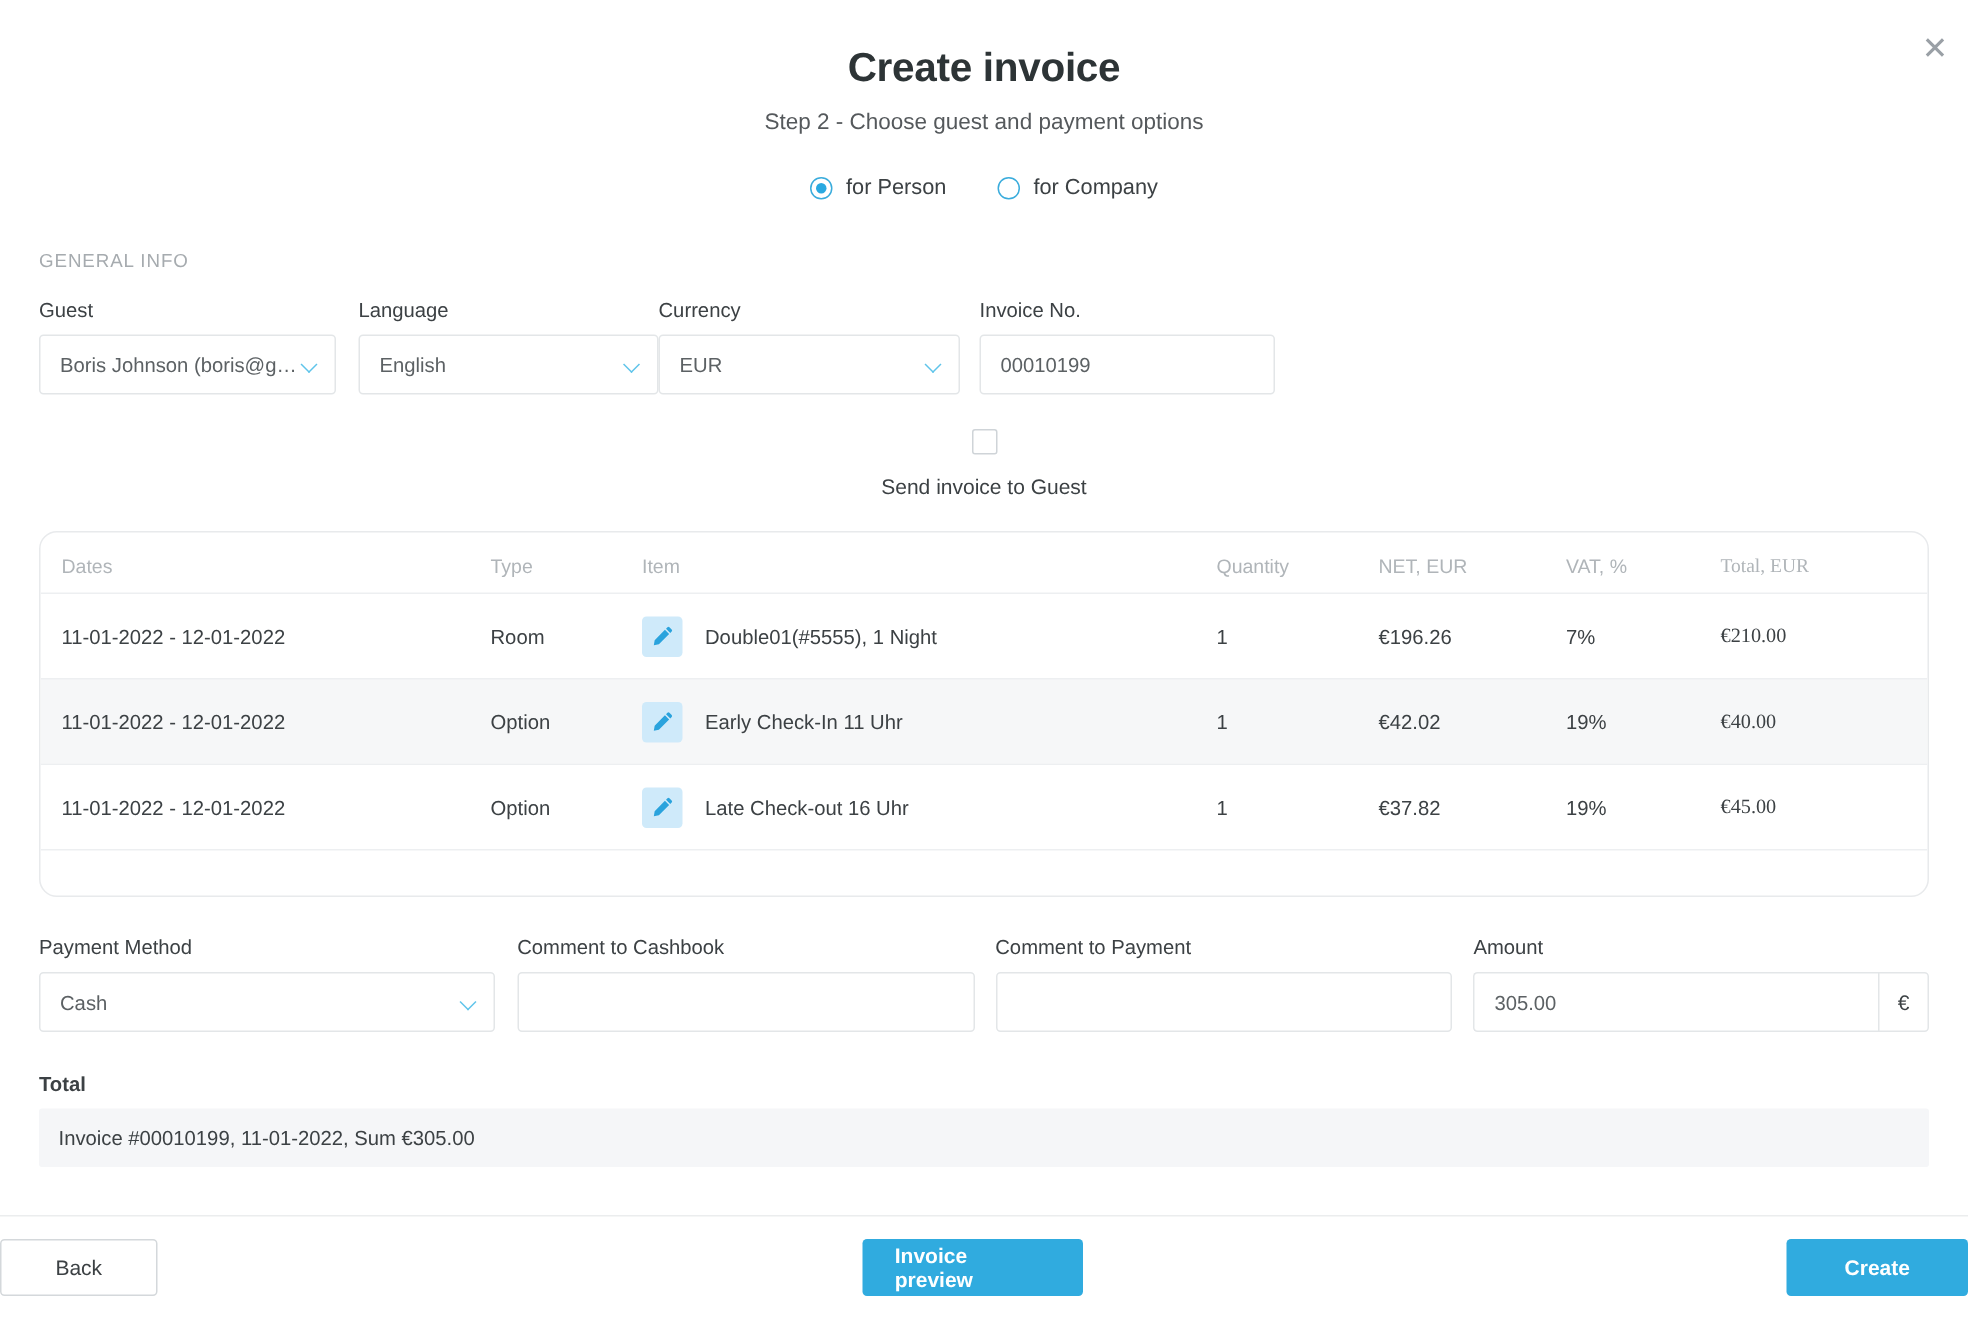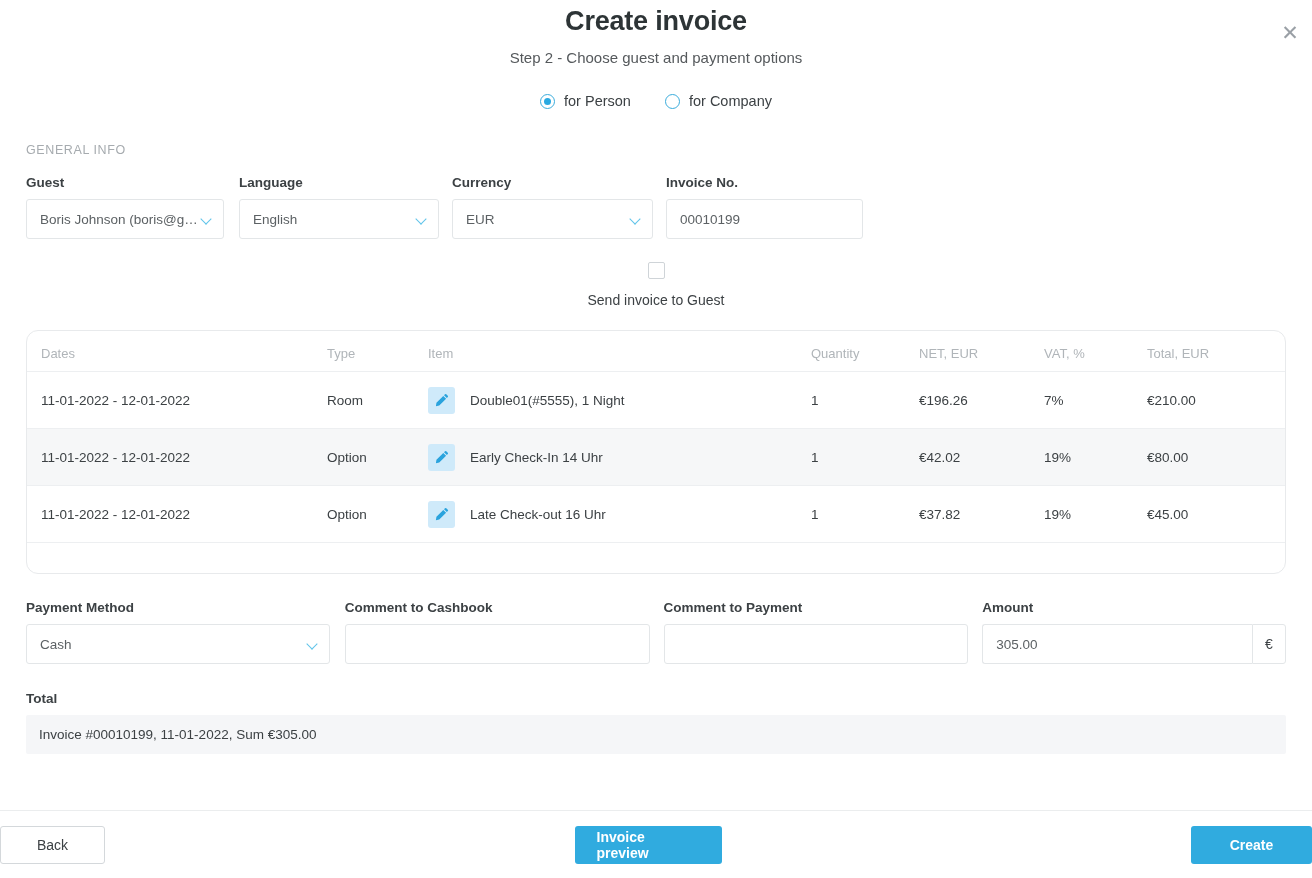--- a/index.html
+++ b/index.html
@@ -17,21 +17,21 @@
   
   .close-btn {
     position: absolute; top: 19px; right: 9px;
     width: 26px; height: 26px;
     display: flex; align-items: center; justify-content: center;
     color: #9aa0a6; font-size: 21px; line-height: 1;
     cursor: pointer; user-select: none;
   }
 
   
-  .hdr { padding-top: 6px; text-align: center; }
+  .hdr { padding-top: 30px; text-align: center; }
   .hdr-title {
     font-size: 27px; font-weight: bold; color: #2d3436;
     letter-spacing: -0.2px; margin: 0;
   }
   .hdr-sub {
     font-size: 15px; color: #55595c; margin-top: 12px;
   }
 
   
   .radio-row {
@@ -57,21 +57,21 @@
   .section-title {
     font-size: 12.5px; color: #a6abaf; letter-spacing: .6px;
     margin-top: 34px;
   }
 
   .fields {
     display: flex; margin-top: 18px; gap: 0;
   }
   .field { position: relative; }
   .field-lbl {
-    font-size: 13.5px; font-weight: bold; color: #3c4144;
+    font-size: 13.5px; font-weight: normal; color: #3c4144;
     margin-bottom: 9px; display: block;
   }
   .ctl {
     height: 40px; border: 1px solid #e3e6e8; border-radius: 3px;
     background: #fff; display: flex; align-items: center;
     padding: 0 13px; font-size: 13.5px; color: #5c6164;
     white-space: nowrap; overflow: hidden;
   }
   .ctl.select { padding-right: 30px; cursor: pointer; }
   .chev {
@@ -79,21 +79,21 @@
     width: 10px; height: 10px; pointer-events: none;
   }
   .chev::before {
     content: ""; position: absolute; left: 0; top: 0;
     width: 7px; height: 7px;
     border-right: 1.6px solid #5fc4ea; border-bottom: 1.6px solid #5fc4ea;
     transform: rotate(45deg);
   }
   .f-guest { width: 198px; }
   .f-lang  { width: 200px; margin-left: 15px; }
-  .f-curr  { width: 201px; margin-left: 13px; }
+  .f-curr  { width: 201px; }
   .f-inv   { width: 197px; margin-left: 13px; }
   .f-date  { width: 200px; margin-left: 14px; }
 
   
   .check-row {
     display: flex; align-items: center; gap: 13px;
     margin-top: 23px; cursor: pointer; flex-direction: column;
   }
   .check-box {
     width: 17px; height: 17px; border: 1px solid #cfd4d8;
@@ -117,21 +117,21 @@
     align-items: flex-end; padding-bottom: 10px;
   }
   .tr.alt { background: #f6f7f8; }
   .tr.pad { height: 31px; }
   .c-dates { width: 300px; padding-left: 14px; }
   .c-type  { width: 101px; }
   .c-item  { flex: 1; display: flex; align-items: center; }
   .c-qty   { width: 108px; }
   .c-net   { width: 125px; }
   .c-vat   { width: 103px; }
-  .c-tot   { width: 138px; }
+  .c-tot   { width: 138px; font-family: Liberation Serif, serif; }
 
   .edit-ic {
     width: 27px; height: 27px; border-radius: 3px;
     background: #cfeafa; flex: none;
     display: flex; align-items: center; justify-content: center;
     margin-right: 15px; cursor: pointer;
   }
   .edit-ic svg { width: 15px; height: 15px; display: block; }
 
   
@@ -274,26 +274,26 @@
 
       <div class="tr alt">
         <div class="c-dates">11-01-2022 - 12-01-2022</div>
         <div class="c-type">Option</div>
         <div class="c-item">
           <span class="edit-ic">
             <svg viewBox="0 0 16 16">
                 <path d="M11.7 1.3a1 1 0 0 1 1.4 0l1.6 1.6a1 1 0 0 1 0 1.4l-1 1-3-3 1-1zM9.9 3.1l3 3-7.3 7.3-3.6.6.6-3.6L9.9 3.1z" fill="#2aa3dd"></path>
               </svg>
           </span>
-          <span>Early Check-In 14 Uhr</span>
+          <span>Early Check-In 11 Uhr</span>
         </div>
         <div class="c-qty">1</div>
         <div class="c-net">€42.02</div>
         <div class="c-vat">19%</div>
-        <div class="c-tot">€80.00</div>
+        <div class="c-tot">€40.00</div>
       </div>
 
       <div class="tr">
         <div class="c-dates">11-01-2022 - 12-01-2022</div>
         <div class="c-type">Option</div>
         <div class="c-item">
           <span class="edit-ic">
             <svg viewBox="0 0 16 16">
                 <path d="M11.7 1.3a1 1 0 0 1 1.4 0l1.6 1.6a1 1 0 0 1 0 1.4l-1 1-3-3 1-1zM9.9 3.1l3 3-7.3 7.3-3.6.6.6-3.6L9.9 3.1z" fill="#2aa3dd"></path>
               </svg>

